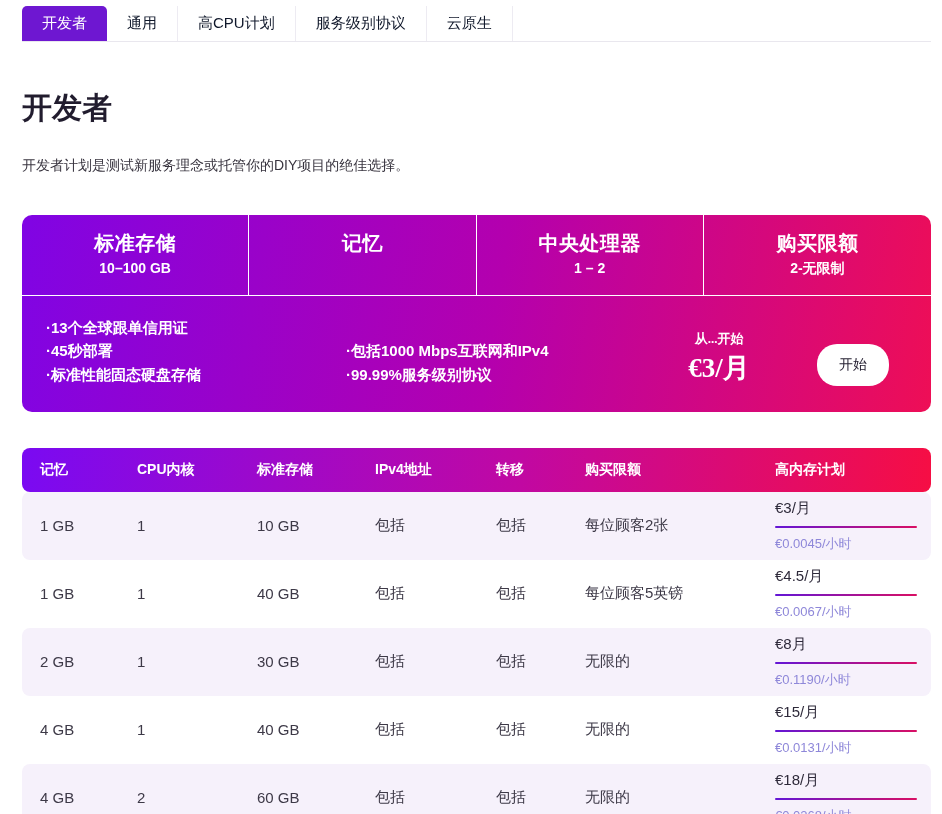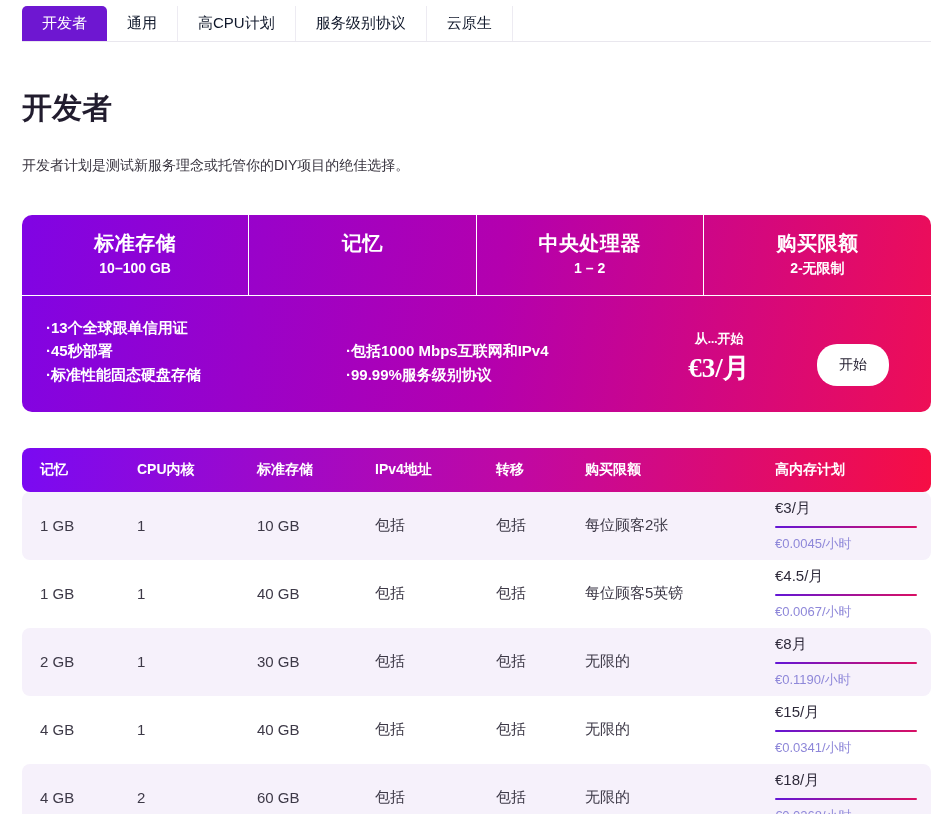--- a/index.html
+++ b/index.html
@@ -176,21 +176,21 @@
     <div class="trow">
       <div>4 GB</div>
       <div>1</div>
       <div>40 GB</div>
       <div>包括</div>
       <div>包括</div>
       <div>无限的</div>
       <div class="price-cell">
         <div class="monthly">€15/月</div>
         <div class="price-divider"></div>
-        <div class="hourly">€0.0341/小时</div>
+        <div class="hourly">€0.0131/小时</div>
       </div>
     </div>
 
     <div class="trow">
       <div>4 GB</div>
       <div>2</div>
       <div>60 GB</div>
       <div>包括</div>
       <div>包括</div>
       <div>无限的</div>

